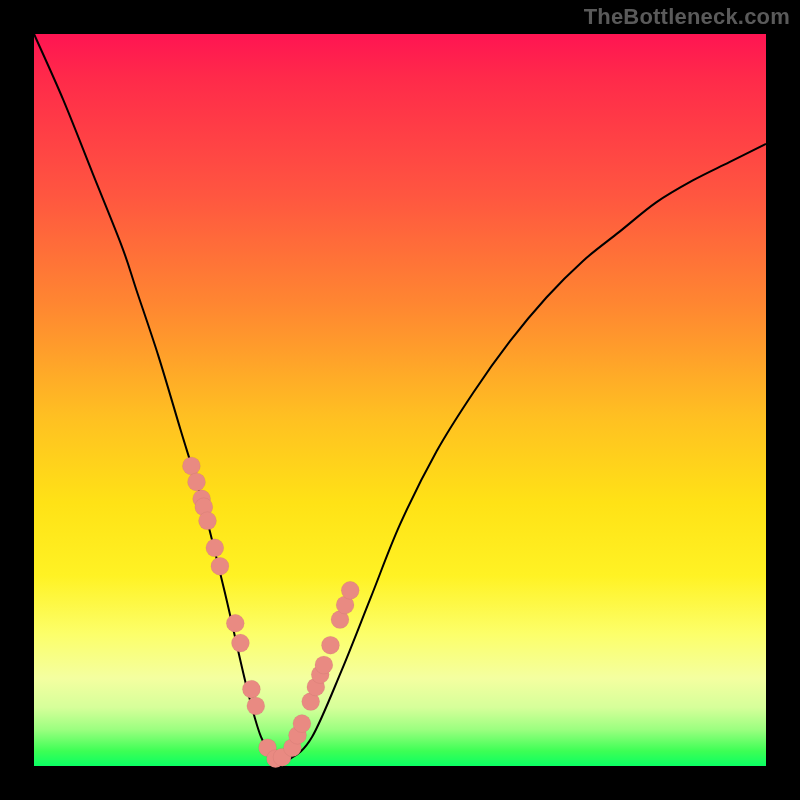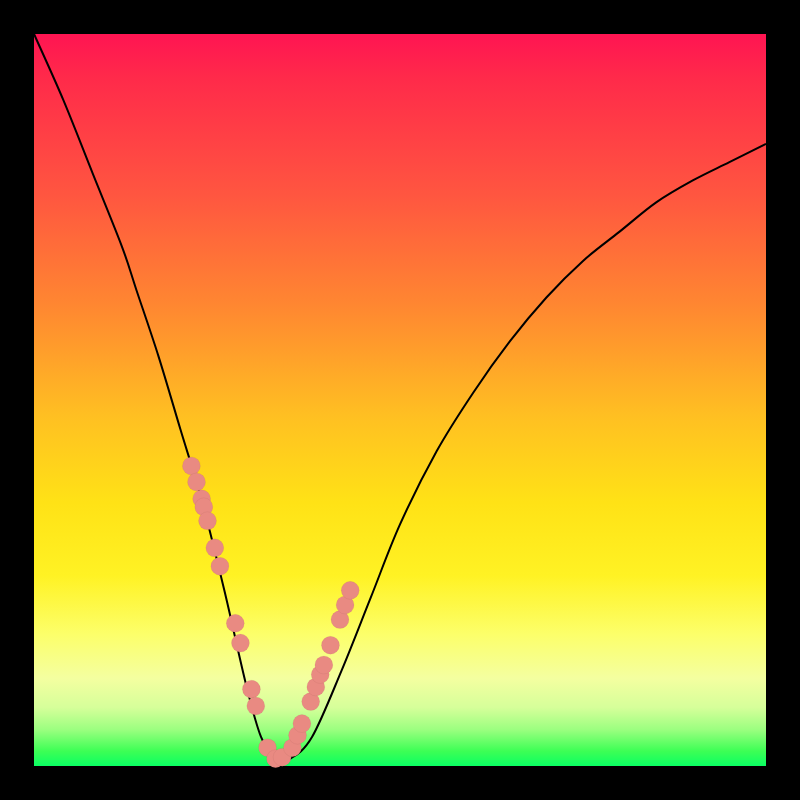--- a/index.html
+++ b/index.html
@@ -101,13 +101,14 @@
           <circle cx="281.82" cy="652.944" r="9" class="dot"></circle>
           <circle cx="286.212" cy="640.5" r="9" class="dot"></circle>
           <circle cx="289.872" cy="630.984" r="9" class="dot"></circle>
           <circle cx="296.46000000000004" cy="611.22" r="9" class="dot"></circle>
           <circle cx="305.976" cy="585.6" r="9" class="dot"></circle>
           <circle cx="311.09999999999997" cy="570.96" r="9" class="dot"></circle>
           <circle cx="316.22400000000005" cy="556.3199999999999" r="9" class="dot"></circle>
         </g>
     </svg>
   </div>
+  <div class="watermark">TheBottleneck.com</div>
 </div>
 
 </body></html>

